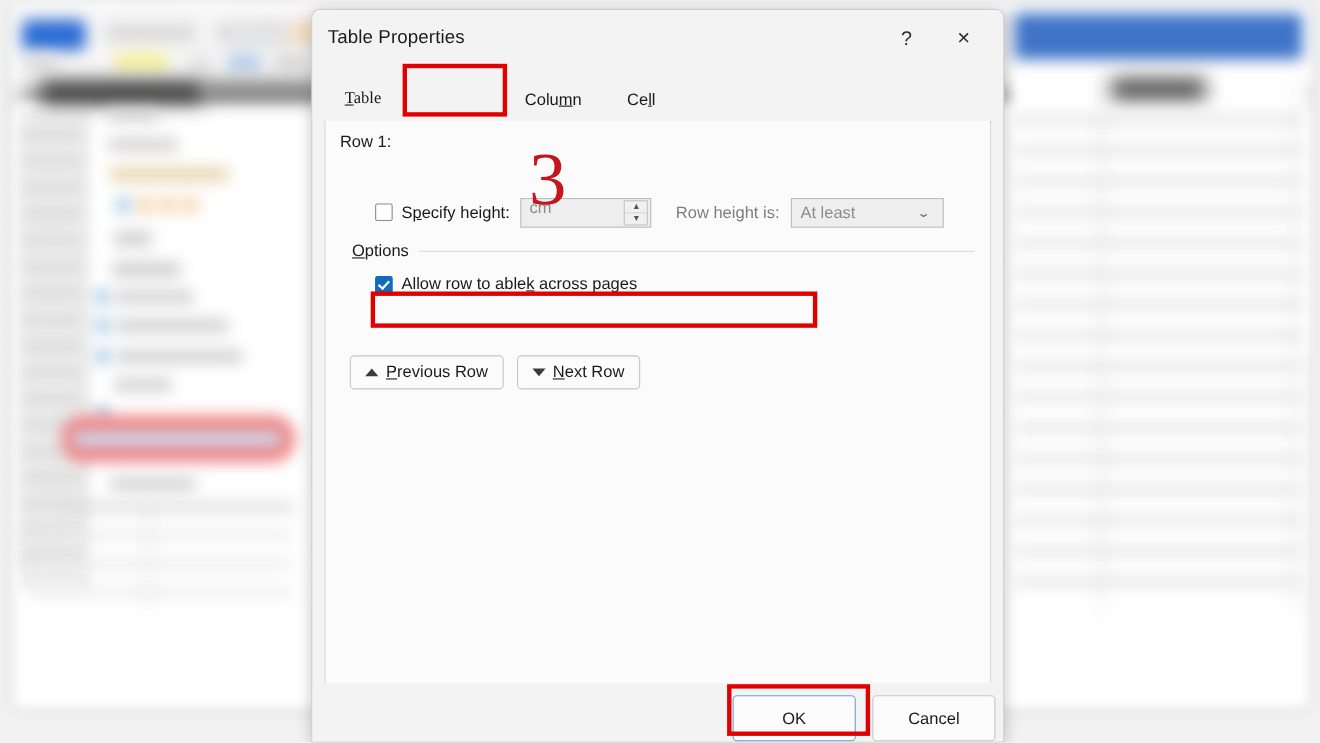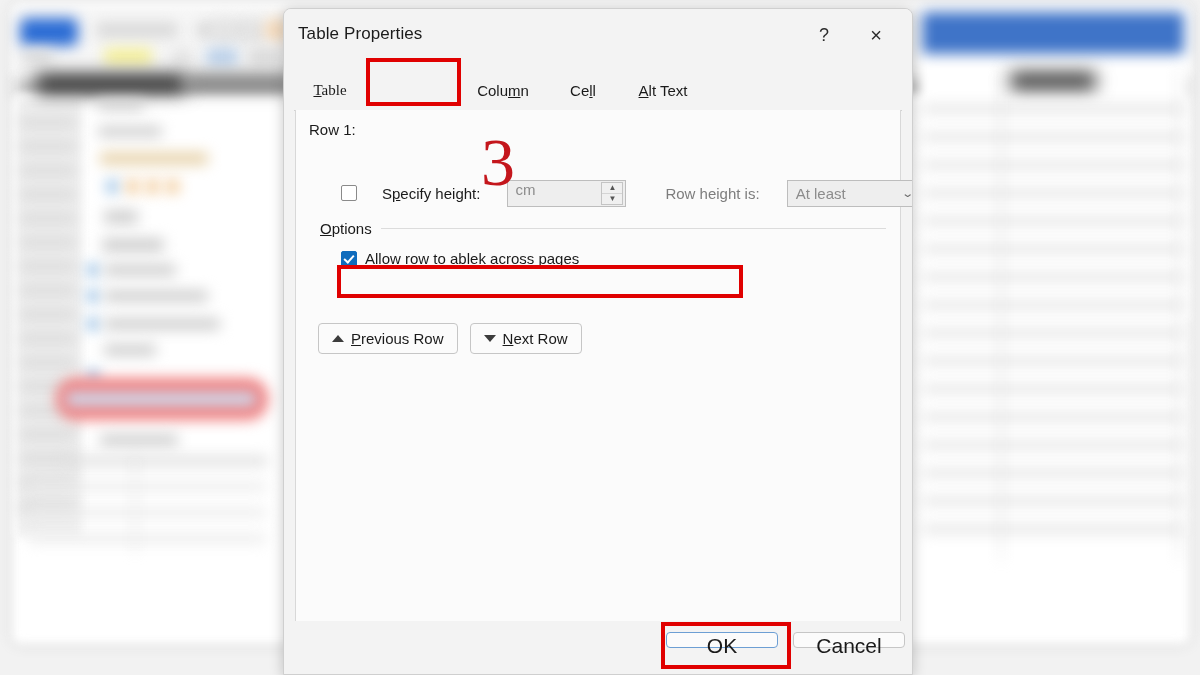--- a/index.html
+++ b/index.html
@@ -283,21 +283,20 @@
   #options-head { top: 110px; }
 
   
   #size-row {
     position: absolute;
     left: 45px;
     top: 68px;
     height: 30px;
     display: flex;
     align-items: center;
-    gap: 17px;
   }
   .cb {
     width: 16px;
     height: 16px;
     box-sizing: border-box;
     border: 1px solid #8a8a8a;
     background: #ffffff;
     border-radius: 2px;
     flex: 0 0 auto;
     cursor: pointer;
@@ -458,25 +457,25 @@
     left: 0;
     bottom: 0;
     width: 100%;
     height: 53px;
     background: #f3f3f3;
   }
   .footer-btn {
     position: absolute;
     top: 11px;
     width: 112px;
-    height: 16px;
+    height: 42px;
     border-radius: 4px;
     background: #fbfbfb;
     border: 1px solid #c6c6c6;
-    font-size: 21px;
+    font-size: 15px;
     color: #1a1a1a;
     cursor: pointer;
     font-family: "Liberation Sans", sans-serif;
   }
   #ok-btn {
     left: 382px;
     border: 1px solid #6d9fd4;
   }
   #cancel-btn { left: 509px; }
 
@@ -621,23 +620,20 @@
     </div>
 
     <div class="tab" style="left:175px; width:88px;">
       <span><span>Colu</span><span class="acc">m</span><span>n</span></span>
     </div>
 
     <div class="tab" style="left:268px; width:62px;">
       <span><span>Ce</span><span class="acc">l</span><span>l</span></span>
     </div>
 
-    <div class="tab" style="left:335px; width:88px;">
-      <span><span class="acc">A</span><span>lt Text</span></span>
-    </div>
   </div>
 
   <div id="content-panel">
 
     <div id="row-label">Row 1:</div>
 
 
     <div id="size-row">
       <span class="cb"></span>
       <span class="cb-label"><span>S</span><span class="acc">p</span><span>ecify height:</span></span>

